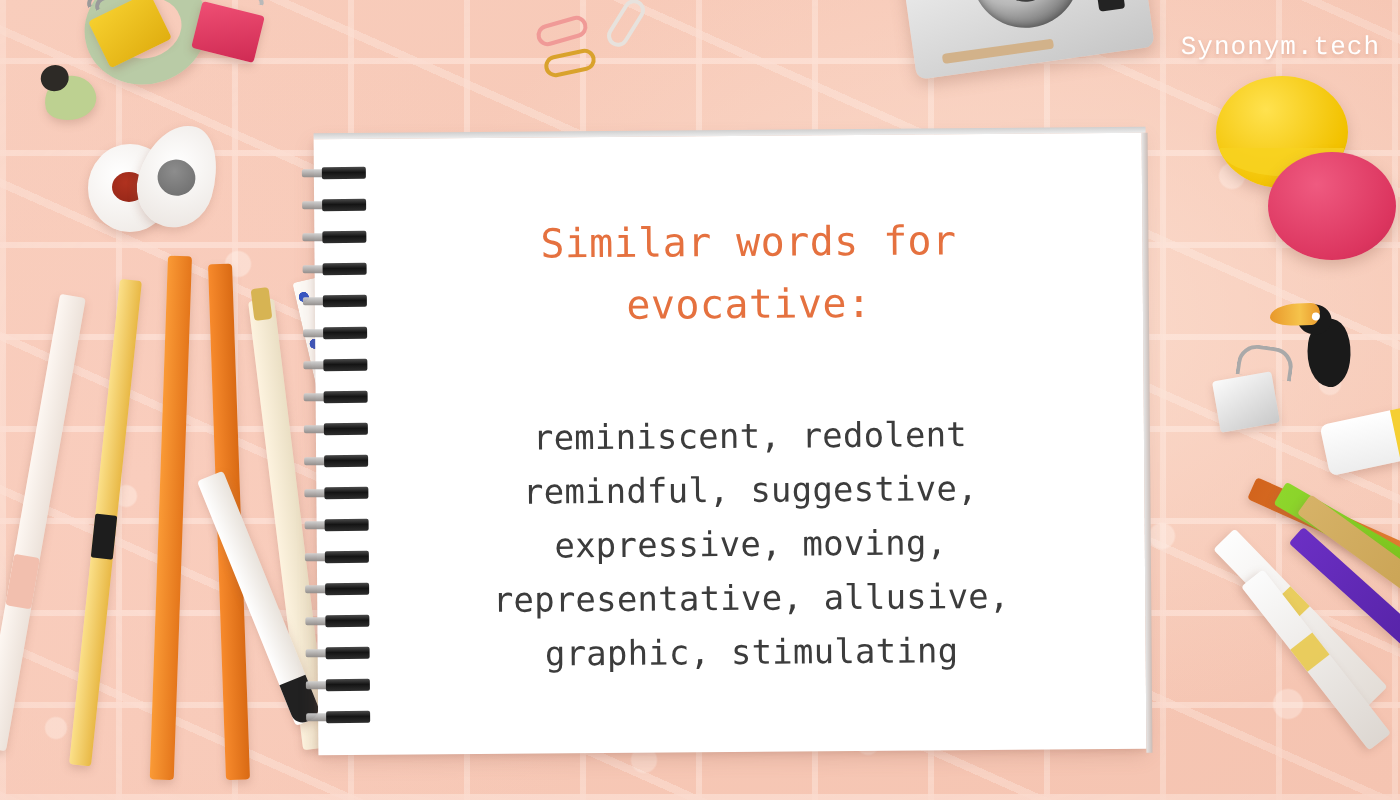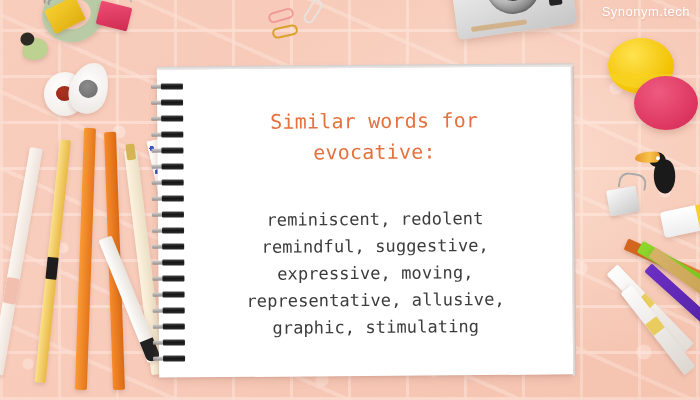--- a/index.html
+++ b/index.html
@@ -51,26 +51,26 @@
       radial-gradient(circle at 95% 48%, rgba(255,241,234,.8) 0 5px, rgba(255,241,234,0) 6px),
       radial-gradient(circle at 83% 67%, rgba(255,241,234,.85) 0 6px, rgba(255,241,234,0) 7px),
       radial-gradient(circle at 92% 88%, rgba(255,241,234,.8) 0 7px, rgba(255,241,234,0) 8px),
       radial-gradient(circle at 46% 95%, rgba(255,241,234,.75) 0 6px, rgba(255,241,234,0) 7px),
       radial-gradient(circle at 62% 93%, rgba(255,241,234,.7) 0 5px, rgba(255,241,234,0) 6px);
   }
 
   
   .watermark {
     position: absolute;
-    top: 4px;
+    top: 16px;
     right: 10px;
     color: #ffffff;
     font-size: 13px;
     letter-spacing: .5px;
-    font-family: Liberation Sans, sans-serif;
+    font-family: Liberation Mono, monospace;
     text-shadow: 0 1px 2px rgba(180,120,100,.35);
     z-index: 40;
     white-space: nowrap;
     margin-left: 17px;
   }
 
   
   .notepad {
     position: absolute;
     left: 158px;

